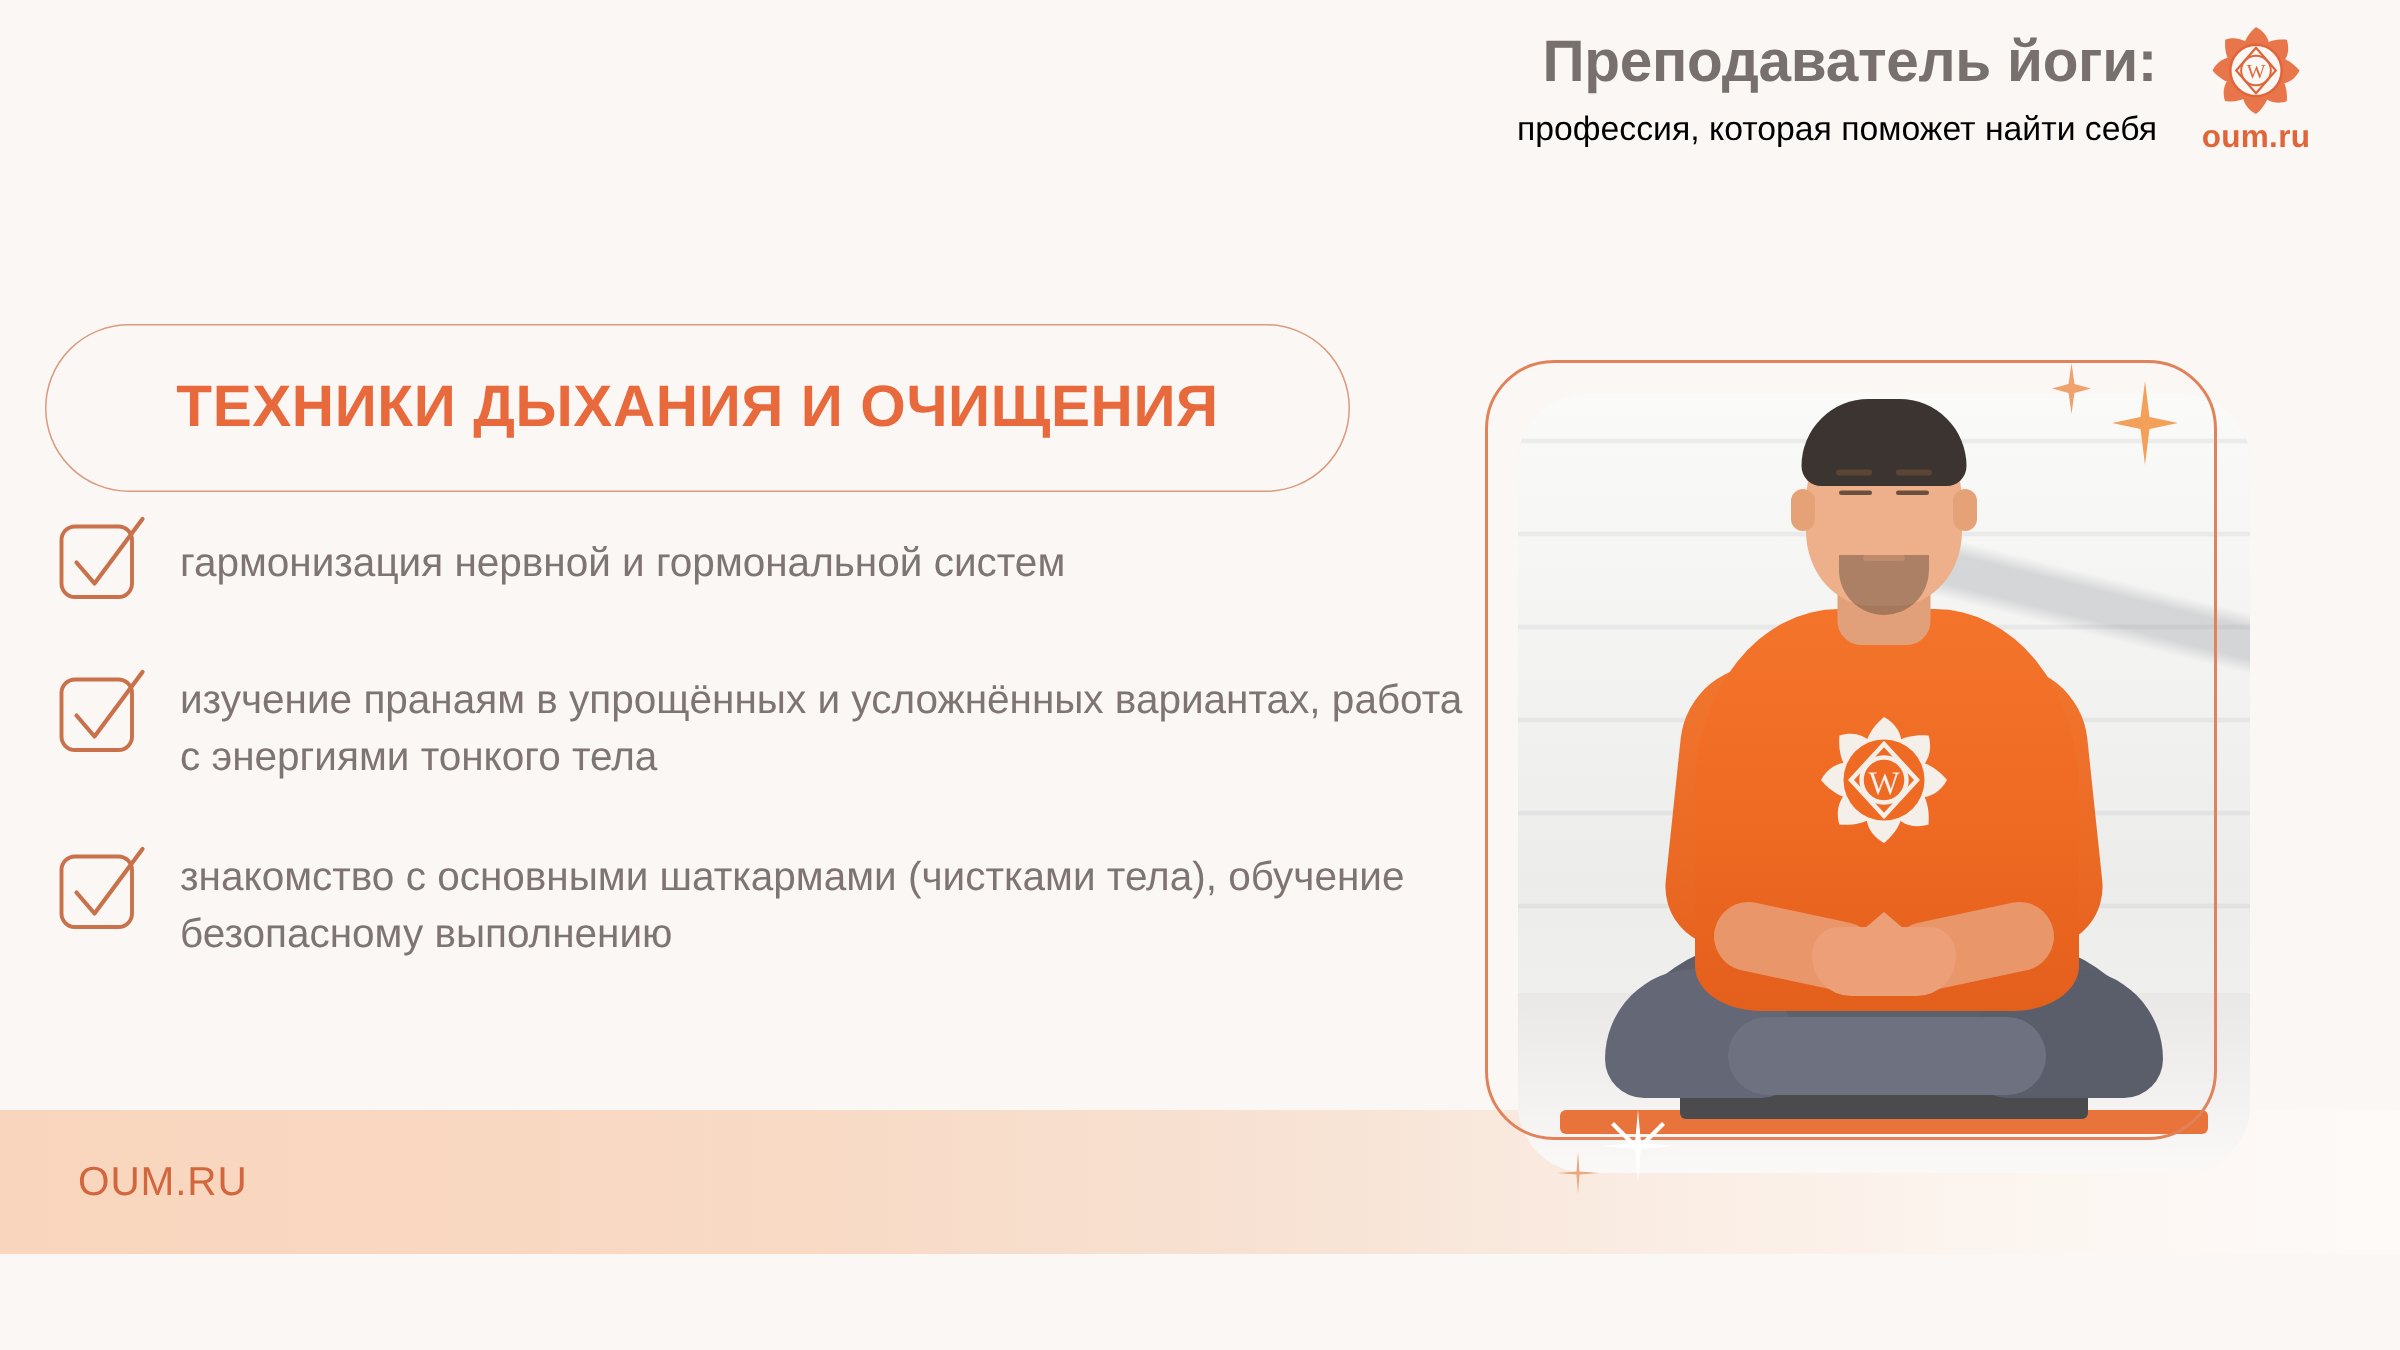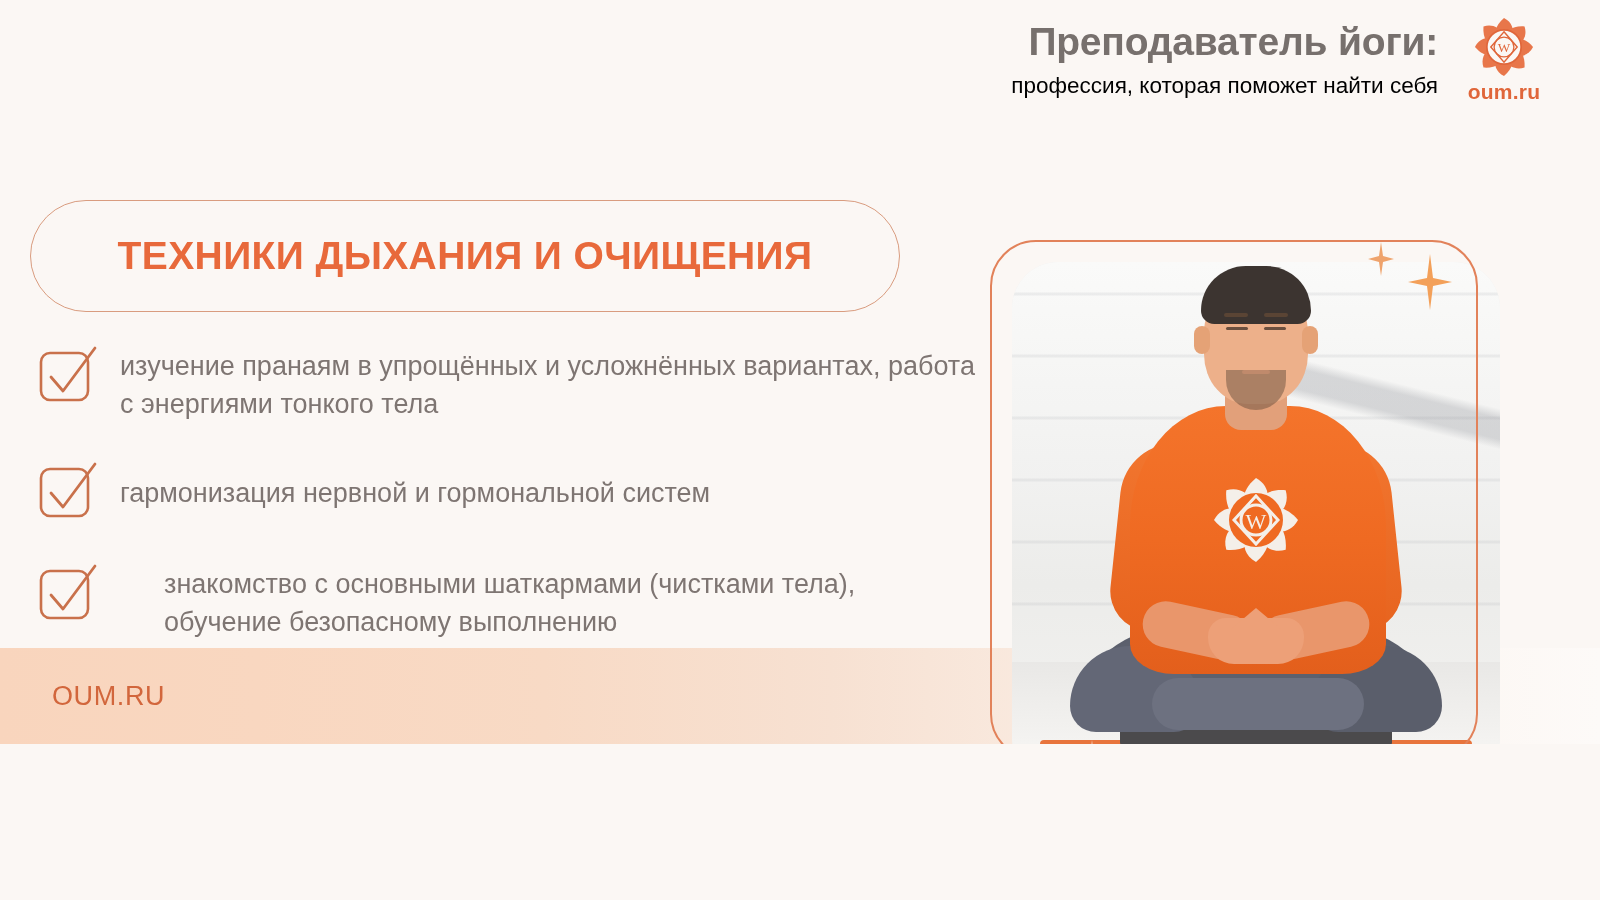--- a/index.html
+++ b/index.html
@@ -14,21 +14,21 @@
   body {
     font-family: "Liberation Sans", "DejaVu Sans", sans-serif;
     background: #FBF7F4;
     position: relative;
   }
 
   .slide {
     position: absolute;
     inset: 0;
     width: 1600px;
-    height: 744px;
+    height: 836px;
     background: #FBF7F4;
     overflow: hidden;
   }
 
   
   .header {
     position: absolute;
     top: 14px;
     right: 52px;
     display: flex;
@@ -79,21 +79,21 @@
     color: #E0663A;
     letter-spacing: 0.2px;
     margin-top: 1px;
     line-height: 1;
   }
 
   
   .title-pill {
     position: absolute;
     left: 30px;
-    top: 200px;
+    top: 216px;
     width: 870px;
     height: 112px;
     border: 1.6px solid #D99C7F;
     border-radius: 56px;
     display: flex;
     align-items: center;
     justify-content: center;
     background: transparent;
   }
 
@@ -113,21 +113,21 @@
     top: 344px;
     width: 940px;
   }
 
   .bullet {
     display: flex;
     align-items: flex-start;
     margin-bottom: 38px;
   }
 
-  .bullet:last-child { margin-bottom: 0; gap: 44px; }
+  .bullet:last-child { margin-bottom: 0; }
 
   .check-box {
     flex: 0 0 58px;
     width: 58px;
     height: 58px;
     position: relative;
     margin-right: 24px;
     margin-top: 2px;
   }
 
@@ -507,38 +507,38 @@
       <div class="brand-name">oum.ru</div>
     </div>
   </div>
 
   <div class="title-pill">
     <span class="title-pill-text">ТЕХНИКИ ДЫХАНИЯ И ОЧИЩЕНИЯ</span>
   </div>
 
   <div class="bullets">
 
+    <div class="bullet bullet--two">
+      <span class="check-box">
+        <svg width="58" height="58" viewBox="0 0 58 58">
+          <rect x="3" y="7" width="47" height="47" rx="9" ry="9" fill="none" stroke="#C9714B" stroke-width="2.6"></rect>
+          <path d="M13 31 L25 45 L57 2" fill="none" stroke="#C9714B" stroke-width="2.8" stroke-linecap="round" stroke-linejoin="round"></path>
+        </svg>
+      </span>
+      <div class="bullet-text">гармонизация нервной и гормональной систем</div>
+    </div>
+
     <div class="bullet bullet--one">
       <span class="check-box">
         <svg width="58" height="58" viewBox="0 0 58 58">
           <rect x="3" y="7" width="47" height="47" rx="9" ry="9" fill="none" stroke="#C9714B" stroke-width="2.6"></rect>
           <path d="M13 31 L25 45 L57 2" fill="none" stroke="#C9714B" stroke-width="2.8" stroke-linecap="round" stroke-linejoin="round"></path>
         </svg>
       </span>
       <div class="bullet-text">изучение пранаям в упрощённых и усложнённых вариантах, работа с энергиями тонкого тела</div>
-    </div>
-
-    <div class="bullet bullet--two">
-      <span class="check-box">
-        <svg width="58" height="58" viewBox="0 0 58 58">
-          <rect x="3" y="7" width="47" height="47" rx="9" ry="9" fill="none" stroke="#C9714B" stroke-width="2.6"></rect>
-          <path d="M13 31 L25 45 L57 2" fill="none" stroke="#C9714B" stroke-width="2.8" stroke-linecap="round" stroke-linejoin="round"></path>
-        </svg>
-      </span>
-      <div class="bullet-text">гармонизация нервной и гормональной систем</div>
     </div>
 
     <div class="bullet bullet--three">
       <span class="check-box">
         <svg width="58" height="58" viewBox="0 0 58 58">
           <rect x="3" y="7" width="47" height="47" rx="9" ry="9" fill="none" stroke="#C9714B" stroke-width="2.6"></rect>
           <path d="M13 31 L25 45 L57 2" fill="none" stroke="#C9714B" stroke-width="2.8" stroke-linecap="round" stroke-linejoin="round"></path>
         </svg>
       </span>
       <div class="bullet-text">знакомство с основными шаткармами (чистками тела), обучение безопасному выполнению</div>

